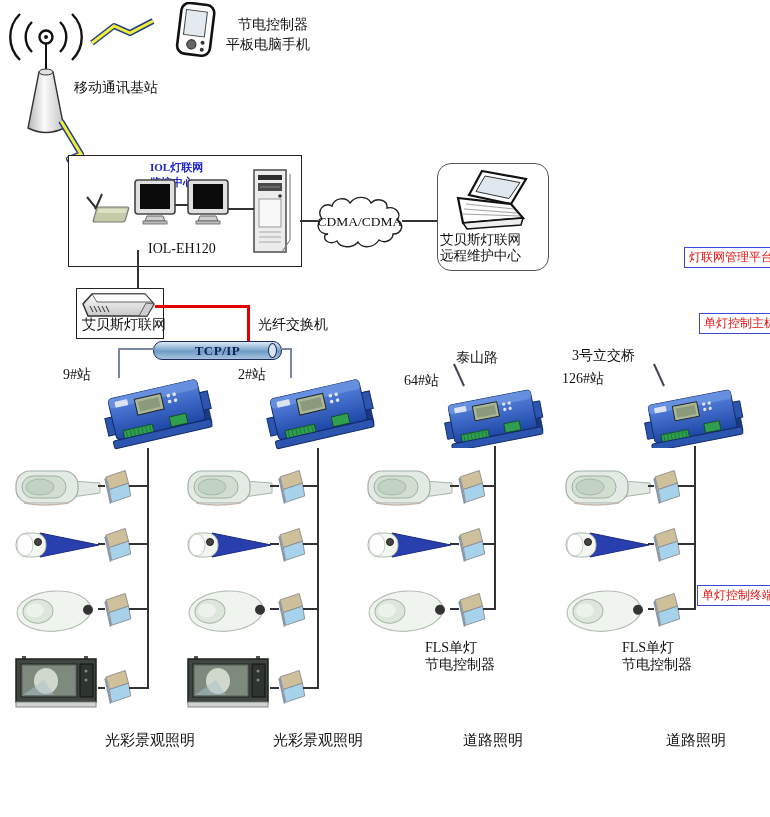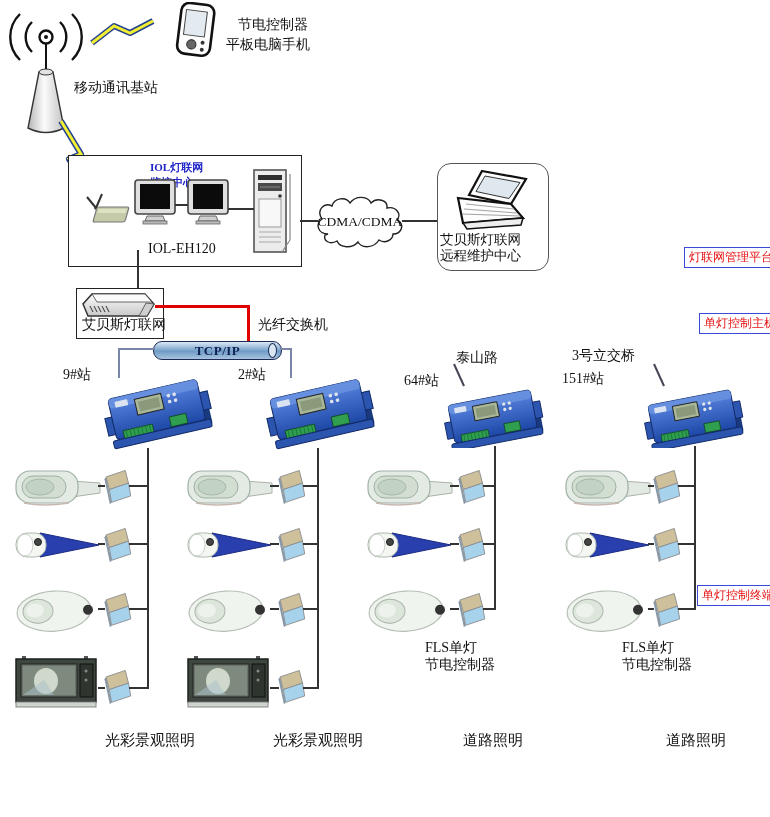--- a/index.html
+++ b/index.html
@@ -180,21 +180,21 @@
   </div>
 
   <div class="ln-gray" style="left:118px;top:348px;width:37px;height:2px"></div>
   <div class="ln-gray" style="left:118px;top:348px;width:2px;height:30px"></div>
   <div class="ln-gray" style="left:280px;top:348px;width:12px;height:2px"></div>
   <div class="ln-gray" style="left:290px;top:348px;width:2px;height:30px"></div>
 
   <div class="lbl" style="left:63px;top:367px">9#站</div>
   <div class="lbl" style="left:238px;top:367px">2#站</div>
   <div class="lbl" style="left:404px;top:373px">64#站</div>
-  <div class="lbl" style="left:562px;top:371px">151#站</div>
+  <div class="lbl" style="left:562px;top:371px">126#站</div>
   <div class="lbl" style="left:456px;top:350px">泰山路</div>
   <div class="lbl" style="left:572px;top:348px">3号立交桥</div>
 
   <svg class="abs" style="left:104px;top:372px" width="112" height="82" viewBox="0 0 112 82">
     <g transform="rotate(-13 56 41)">
       <rect x="13" y="30" width="92" height="34" rx="3" fill="#1a3a80"></rect>
       <rect x="1" y="34" width="9" height="18" fill="#2c55b0" stroke="#122a66"></rect>
       <rect x="98" y="30" width="9" height="18" fill="#2c55b0" stroke="#122a66"></rect>
       <rect x="8" y="16" width="91" height="42" rx="4" fill="url(#gradCtrl)" stroke="#122a66"></rect>
       <rect x="8" y="16" width="91" height="10" rx="4" fill="#6a94e0" opacity="0.8"></rect>

